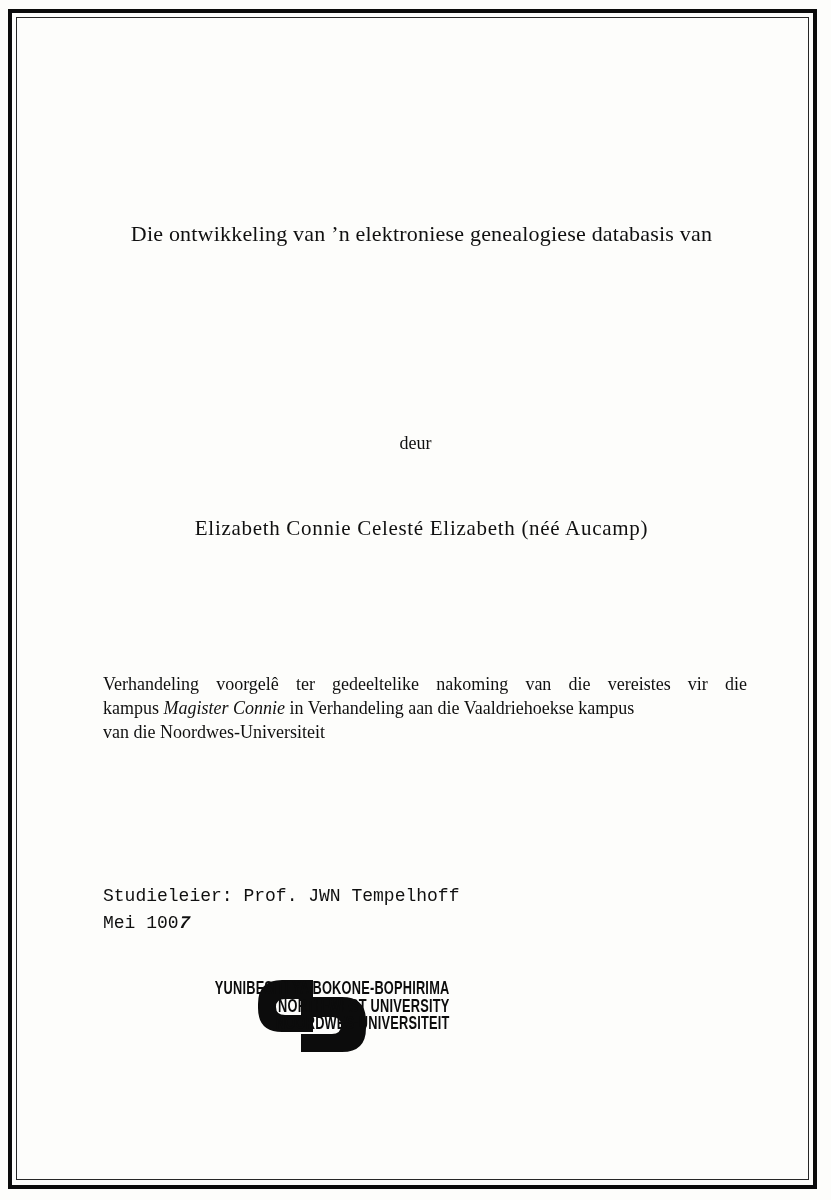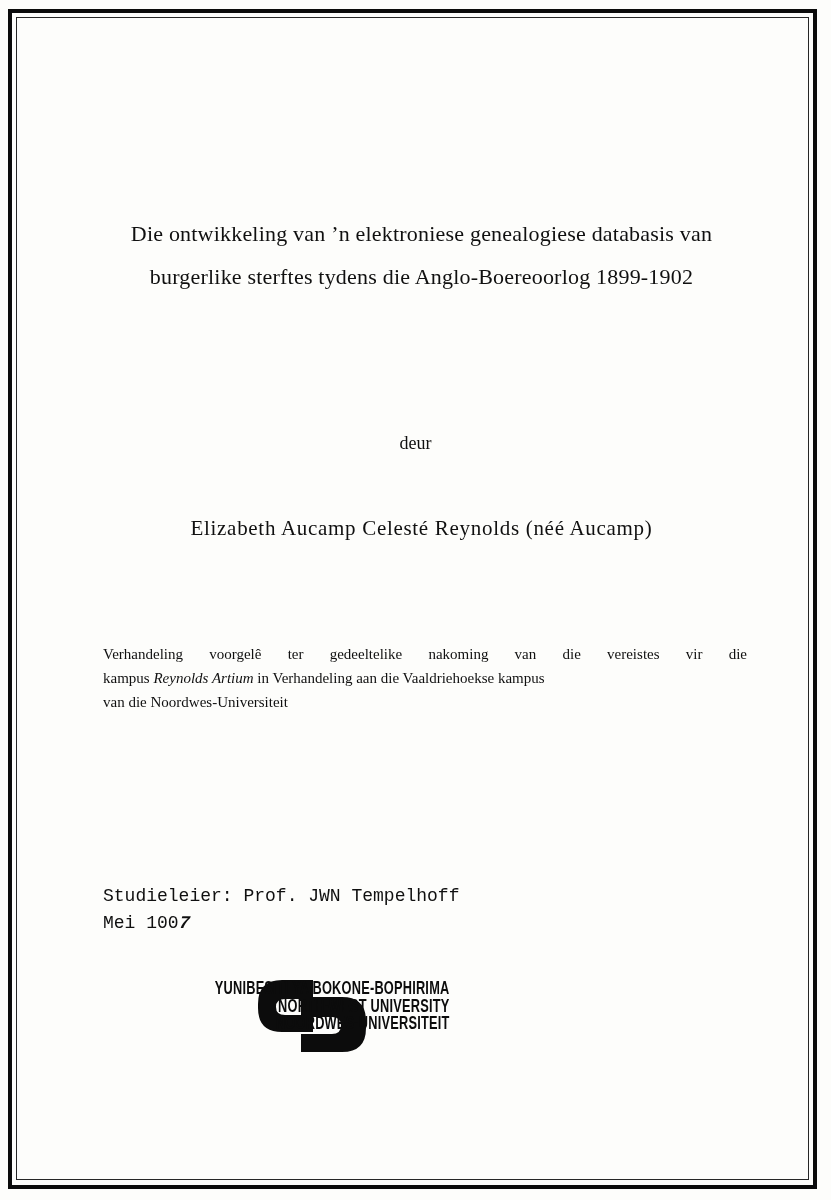--- a/index.html
+++ b/index.html
@@ -39,23 +39,23 @@
   }
   .author {
     position: absolute;
     left: 12px; right: 0; top: 516px;
     text-align: center;
     font-size: 21px;
     letter-spacing: 0.7px;
   }
   .statement {
     position: absolute;
-    left: 103px; top: 642px;
+    left: 103px; top: 672px;
     width: 644px;
-    font-size: 15px;
+    font-size: 18px;
     line-height: 24px;
   }
   .statement .line-justify {
     text-align: justify;
     text-align-last: justify;
   }
   .italic { font-style: italic; }
   .supervisor-block {
     position: absolute;
     left: 103px; top: 883px;
@@ -97,30 +97,29 @@
 </head>
 <body>
 
 <div class="page">
 
   <div class="frame-outer"></div>
   <div class="frame-inner"></div>
 
   <div class="title-block">
     <div>Die ontwikkeling van ’n elektroniese genealogiese databasis van</div>
-    <div>burgerlike sterftes tydens die Anglo-Boereoorlog 1899-1902</div>
   </div>
 
   <div class="byline">deur</div>
 
-  <div class="author">Elizabeth Aucamp Celesté Reynolds (néé Aucamp)</div>
+  <div class="author">Elizabeth Connie Celesté Elizabeth (néé Aucamp)</div>
 
   <div class="statement">
     <div class="line-justify">Verhandeling voorgelê ter gedeeltelike nakoming van die vereistes vir die</div>
-    <div><span>kampus </span><span class="italic">Reynolds Artium</span><span> in Verhandeling aan die Vaaldriehoekse kampus</span></div>
+    <div><span>kampus </span><span class="italic">Magister Connie</span><span> in Verhandeling aan die Vaaldriehoekse kampus</span></div>
     <div>van die Noordwes-Universiteit</div>
   </div>
 
   <div class="supervisor-block">
     <div>Studieleier: Prof. JWN Tempelhoff</div>
     <div><span>Mei 100</span><span class="year-last">7</span></div>
   </div>
 
   <div class="logo">
     <svg class="logo-mark" viewBox="0 0 108 73" aria-hidden="true">

